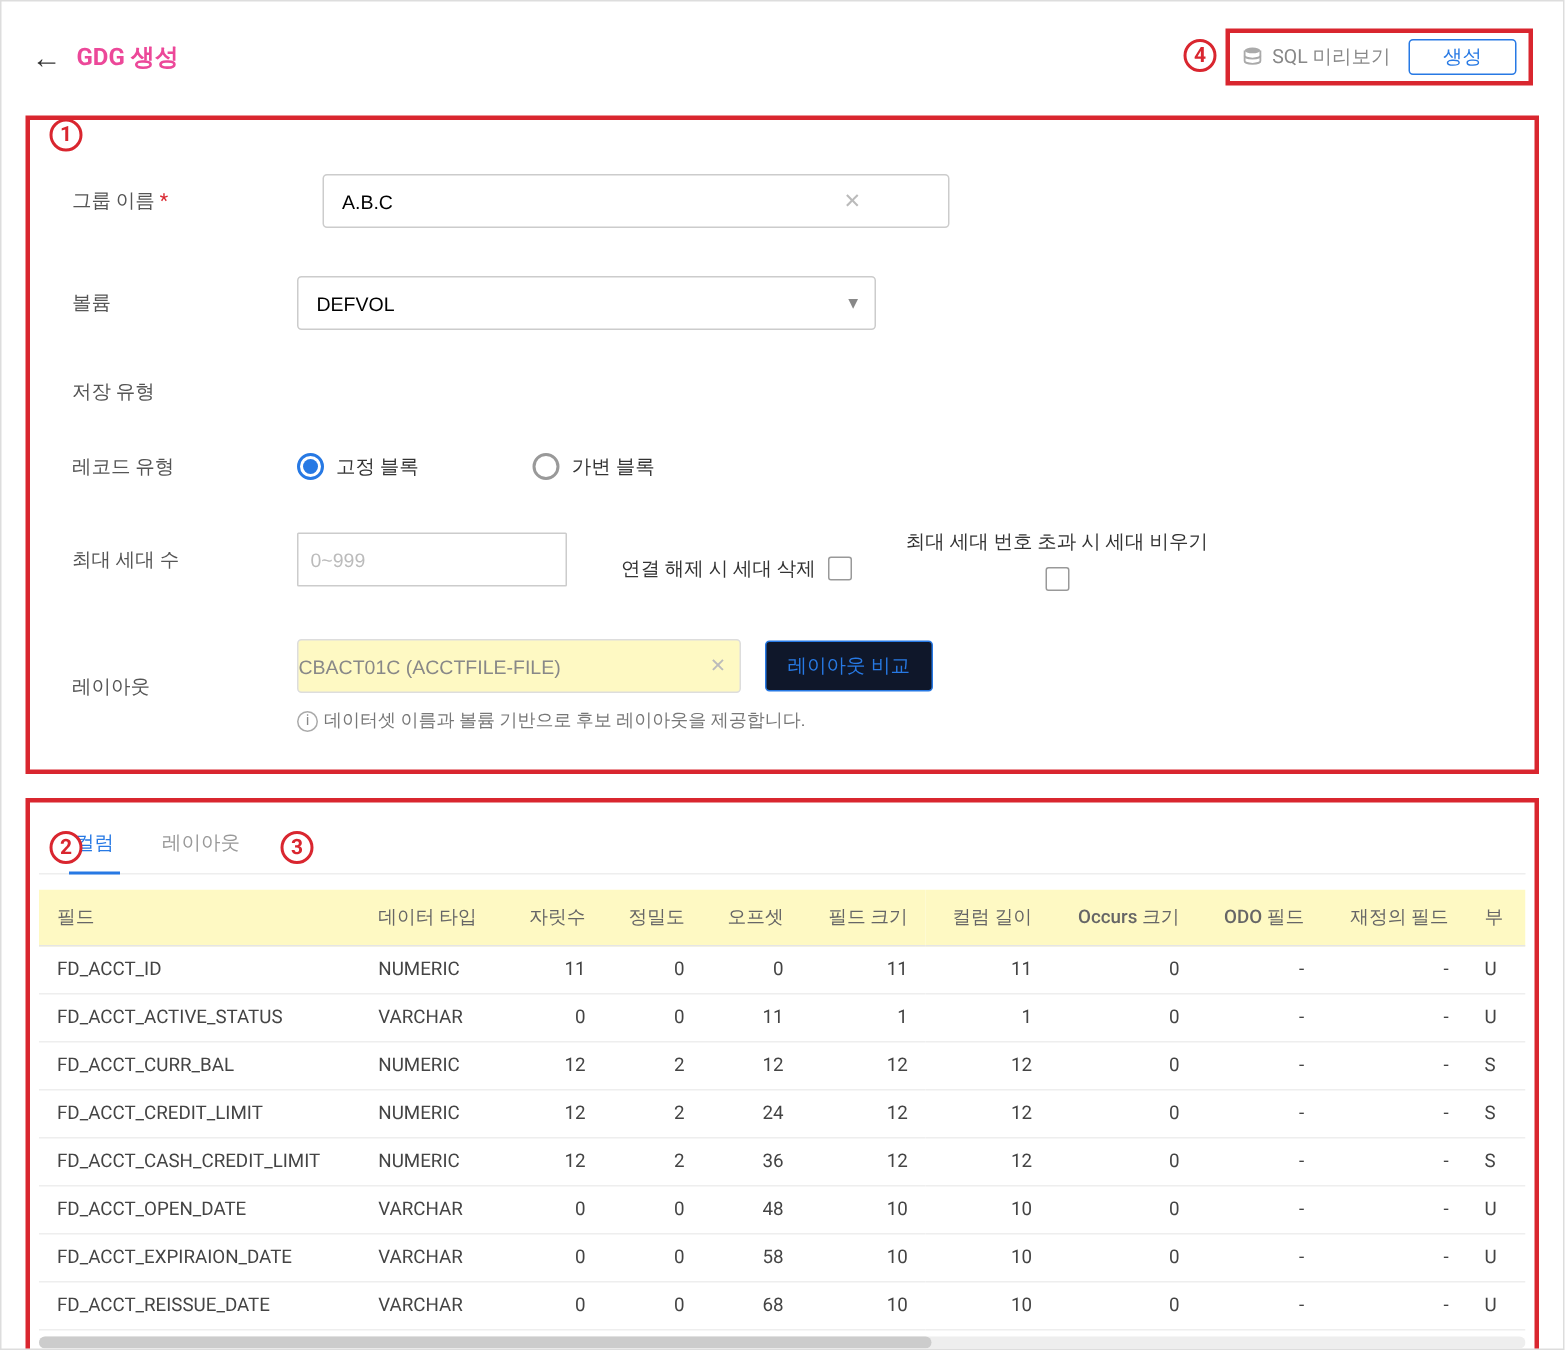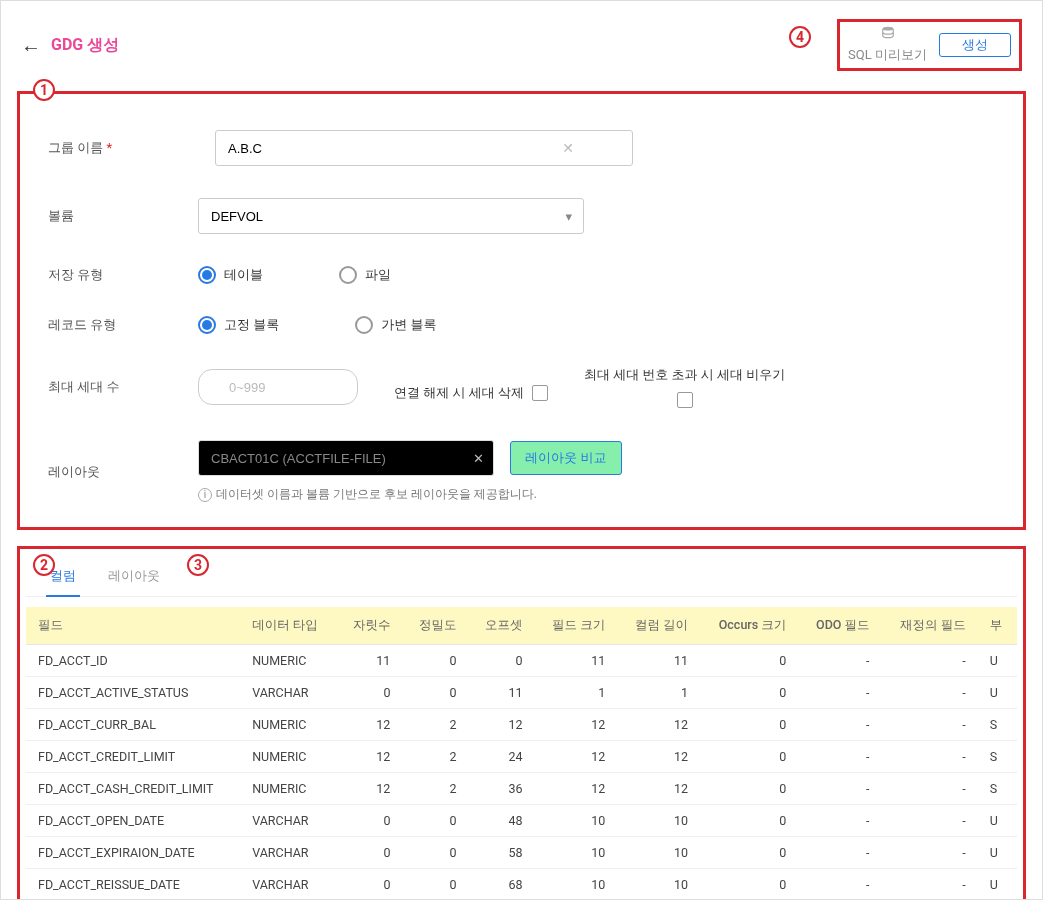--- a/index.html
+++ b/index.html
@@ -44,21 +44,20 @@
       padding: 4px 8px;
       position: relative;
     }
     .sql-preview {
       display: flex;
       align-items: center;
       gap: 6px;
       color: #888;
       font-size: 13px;
       cursor: pointer;
-      flex-direction: column;
     }
     .db-icon {
       width: 14px;
       height: 14px;
       display: inline-block;
     }
     .create-btn {
       border: 1px solid #2779e4;
       color: #2779e4;
       background: #fff;
@@ -180,25 +179,25 @@
     .radio.checked { border-color: #2779e4; }
     .radio.checked::after {
       content: "";
       width: 10px;
       height: 10px;
       background: #2779e4;
       border-radius: 50%;
     }
 
     .num-input {
-      width: 160px;
+      width: 180px;
       height: 36px;
       border: 1px solid #ccc;
-      border-radius: 14px;
-      padding: 0 30px;
+      border-radius: 1px;
+      padding: 0 8px;
       font-size: 13px;
     }
     .num-input::placeholder { color: #bbb; }
 
     .chk-wrap {
       display: flex;
       align-items: center;
       gap: 8px;
       cursor: pointer;
     }
@@ -215,37 +214,37 @@
     }
     .layout-input-wrap {
       position: relative;
       width: 296px;
     }
     .layout-input {
       width: 296px;
       height: 36px;
       border: 1px solid #ddd;
       border-radius: 3px;
-      padding: 0 34px 0 12px;
-      font-size: 13px;
-      background: #000000;
+      padding: 0 34px 0 0;
+      font-size: 13px;
+      background: #fef9c3;
       color: #888;
     }
     .layout-input-wrap .clear-x {
       position: absolute;
       right: 10px;
       top: 50%;
       transform: translateY(-50%);
       color: #bbb;
       cursor: pointer;
     }
     .compare-btn {
       border: 1px solid #2779e4;
       color: #2779e4;
-      background: #86efac;
+      background: #0f172a;
       padding: 7px 14px;
       border-radius: 3px;
       cursor: pointer;
       font-size: 13px;
     }
     .layout-hint {
       margin-top: 10px;
       color: #777;
       font-size: 12px;
       display: flex;
@@ -376,30 +375,20 @@
     <div class="form-controls">
       <div class="select-wrap">
         <button class="select-input">DEFVOL</button>
         <span class="chev">▾</span>
       </div>
     </div>
   </div>
 
   <div class="form-row">
     <div class="form-label">저장 유형</div>
-    <div class="form-controls">
-      <div class="radio-wrap">
-        <span class="radio checked"></span>
-        <span>테이블</span>
-      </div>
-      <div class="radio-wrap">
-        <span class="radio"></span>
-        <span>파일</span>
-      </div>
-    </div>
   </div>
 
   <div class="form-row">
     <div class="form-label">레코드 유형</div>
     <div class="form-controls">
       <div class="radio-wrap">
         <span class="radio checked"></span>
         <span>고정 블록</span>
       </div>
       <div class="radio-wrap">

